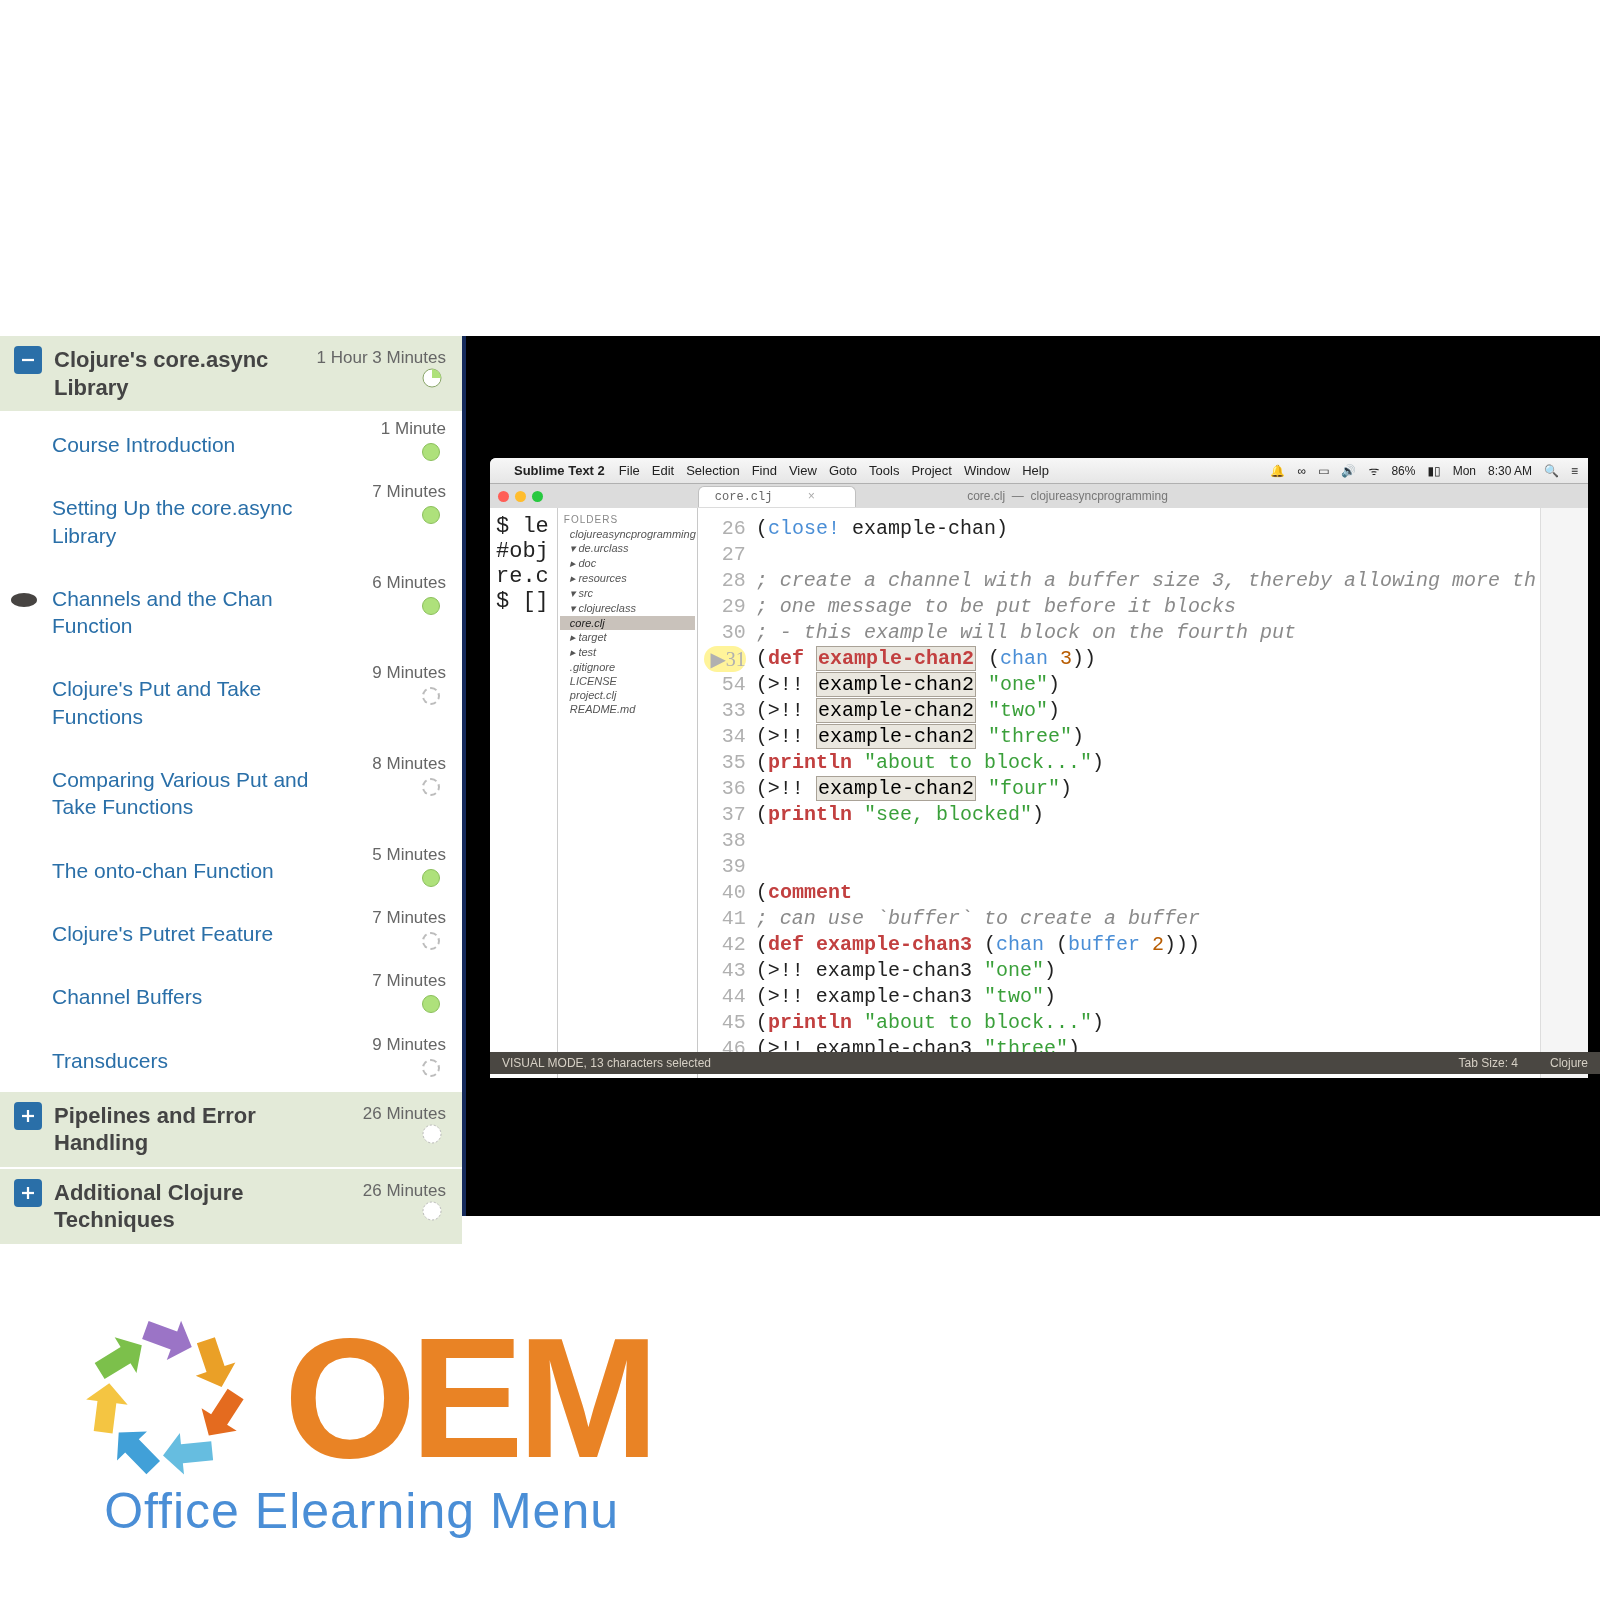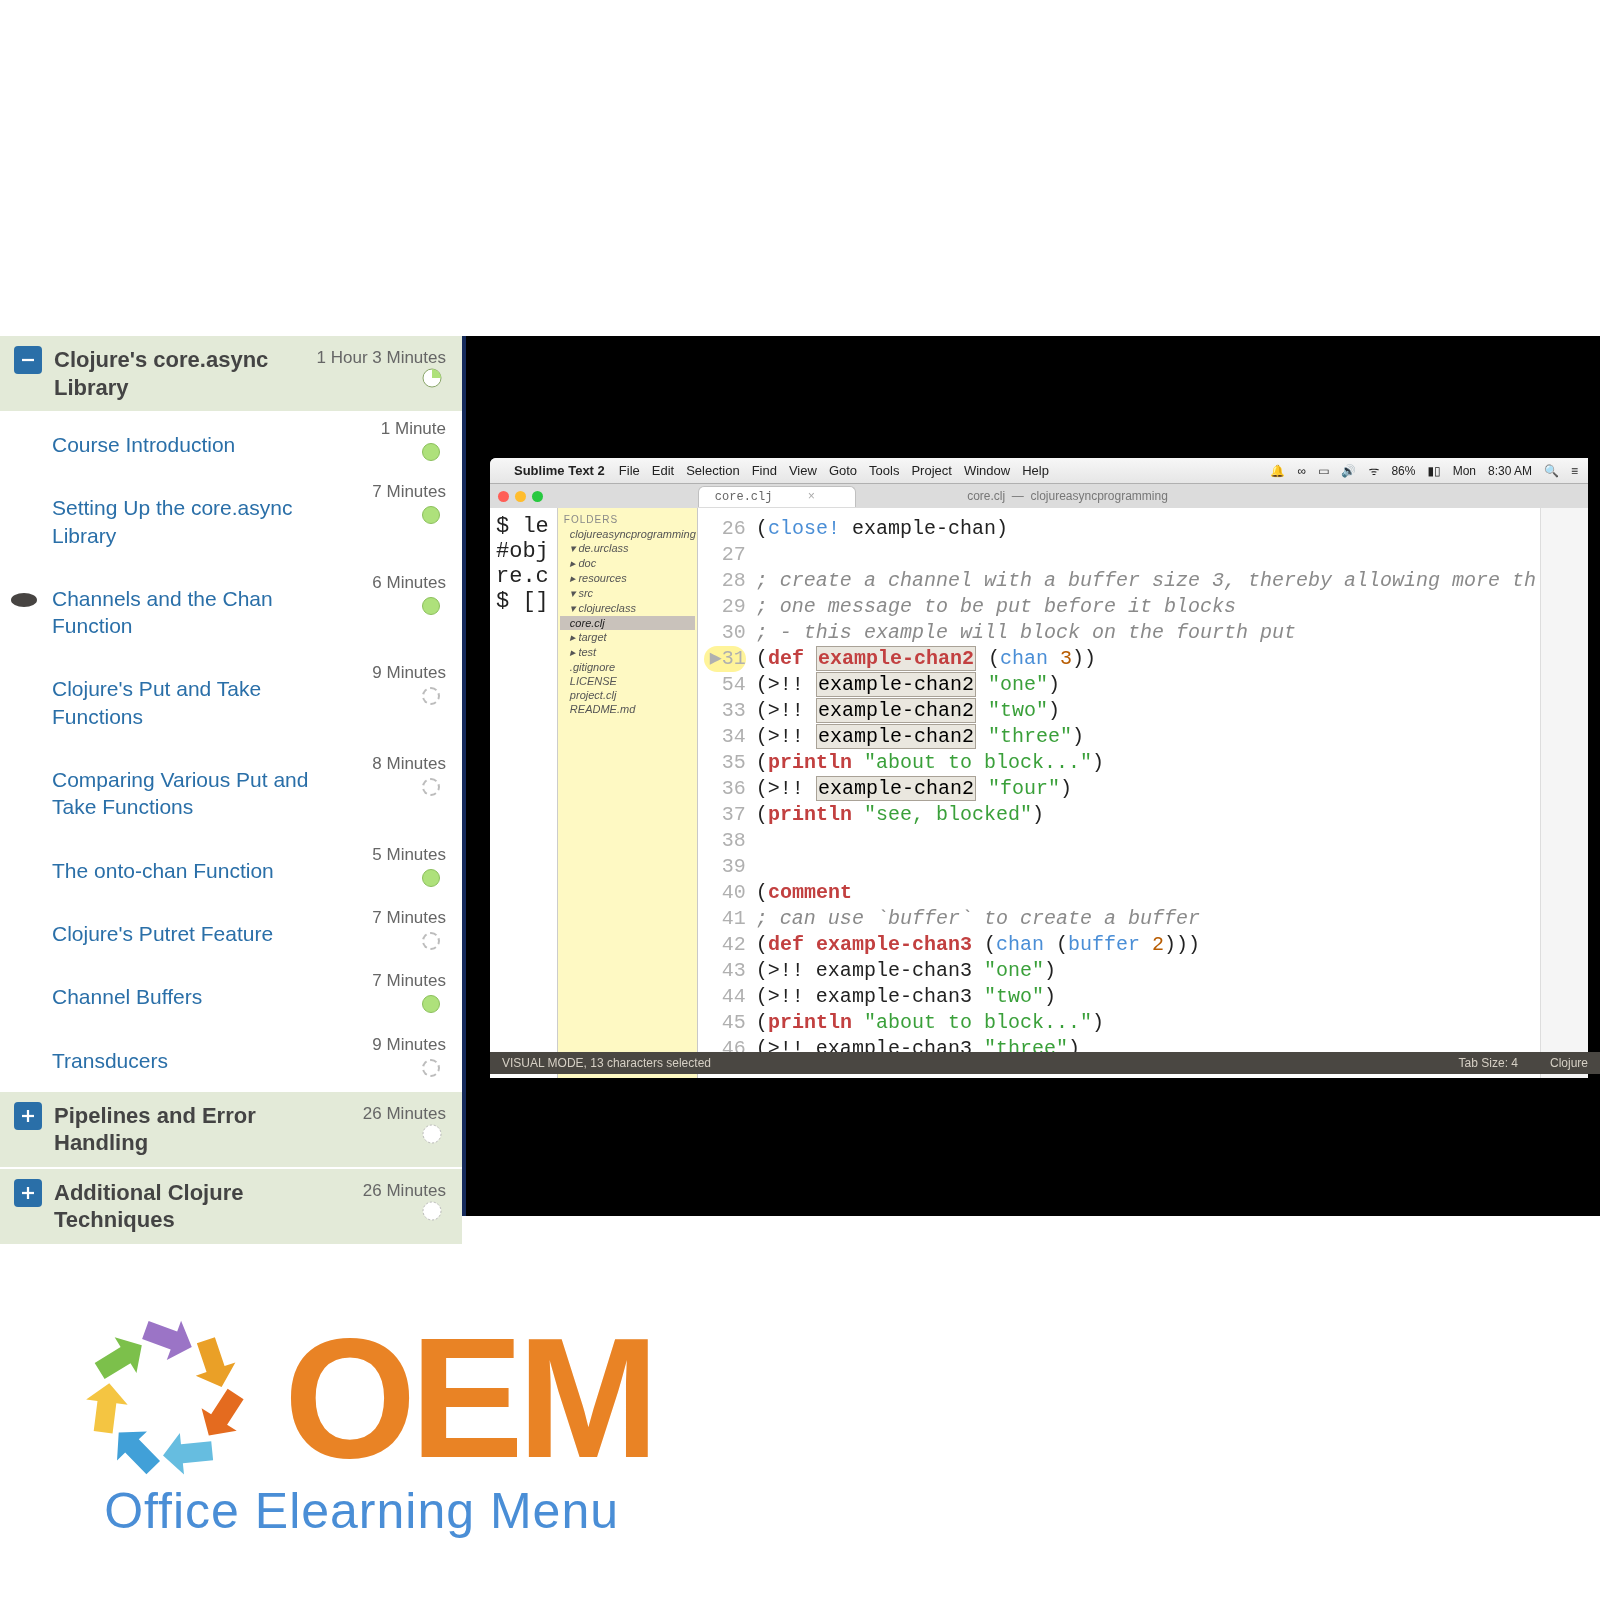--- a/index.html
+++ b/index.html
@@ -150,21 +150,21 @@
     background: #fff;
     font-family: "Courier New", monospace;
     font-size: 22px;
     color: #222;
     padding: 6px;
     border-right: 1px solid #ccc;
     overflow: hidden;
   }
   .sidebar {
     width: 140px;
-    background: #fef9c3;
+    background: #ffffff;
     font-size: 11px;
     color: #555;
     padding: 4px 2px;
     border-right: 1px solid #c8c8c8;
   }
   .sidebar .hdr { font-size: 10px; color: #888; letter-spacing: 1px; padding: 2px 4px; }
   .sidebar .node { padding: 1px 4px 1px 10px; white-space: nowrap; font-style: italic; }
   .sidebar .node.sel { background: #c9c2bb; color:#222; }
   .editor {
     flex: 1;
@@ -186,21 +186,21 @@
   }
   .gutter {
     width: 54px;
     padding: 8px 6px;
     text-align: right;
     color: #b0b0b0;
     font-size: 20px;
     line-height: 26px;
     user-select: none;
   }
-  .gutter .mark { background: #fff49a; border-radius: 13px; }
+  .gutter .mark { background: #fff49a; border-radius: 13px; font-family: Liberation Serif, serif; }
   .code {
     flex: 1;
     padding: 8px 4px;
     font-size: 20px;
     line-height: 26px;
     overflow: hidden;
     white-space: pre;
   }
   .minimap {
     width: 48px;

